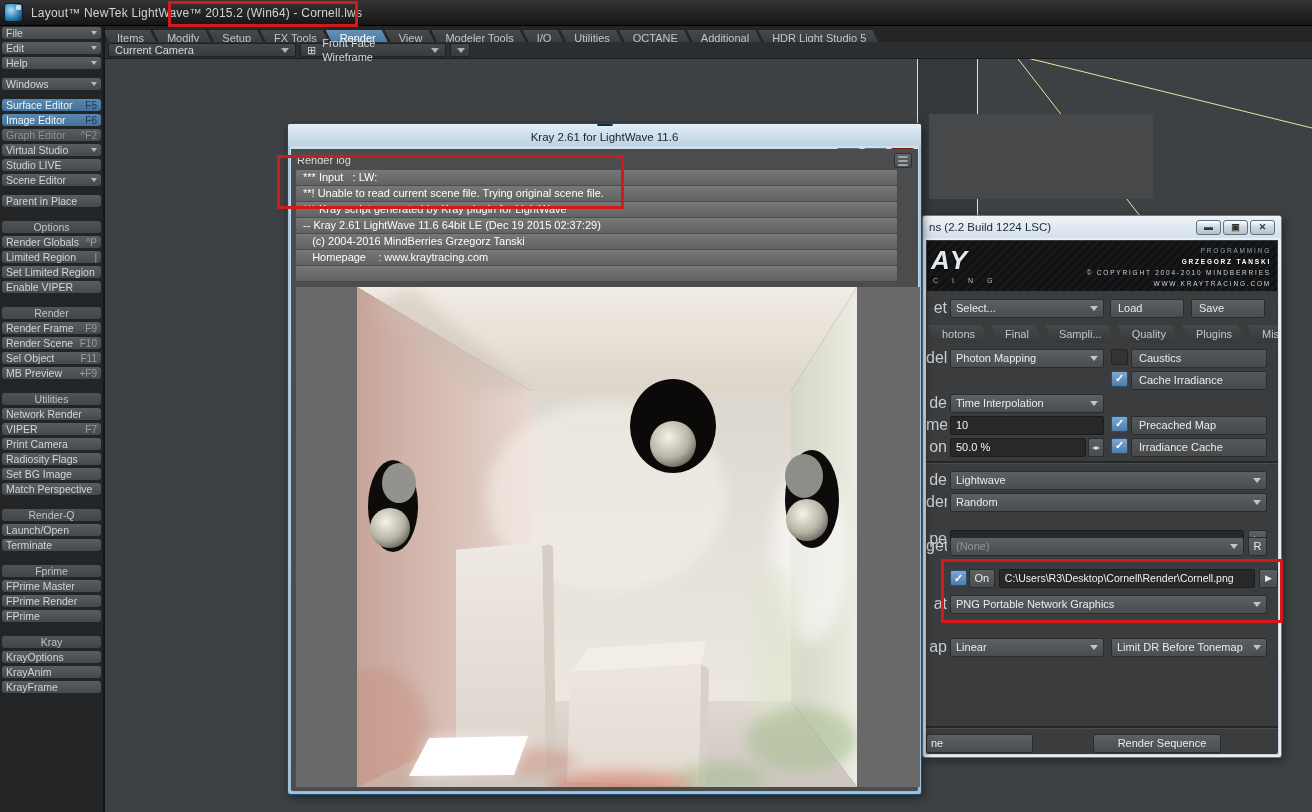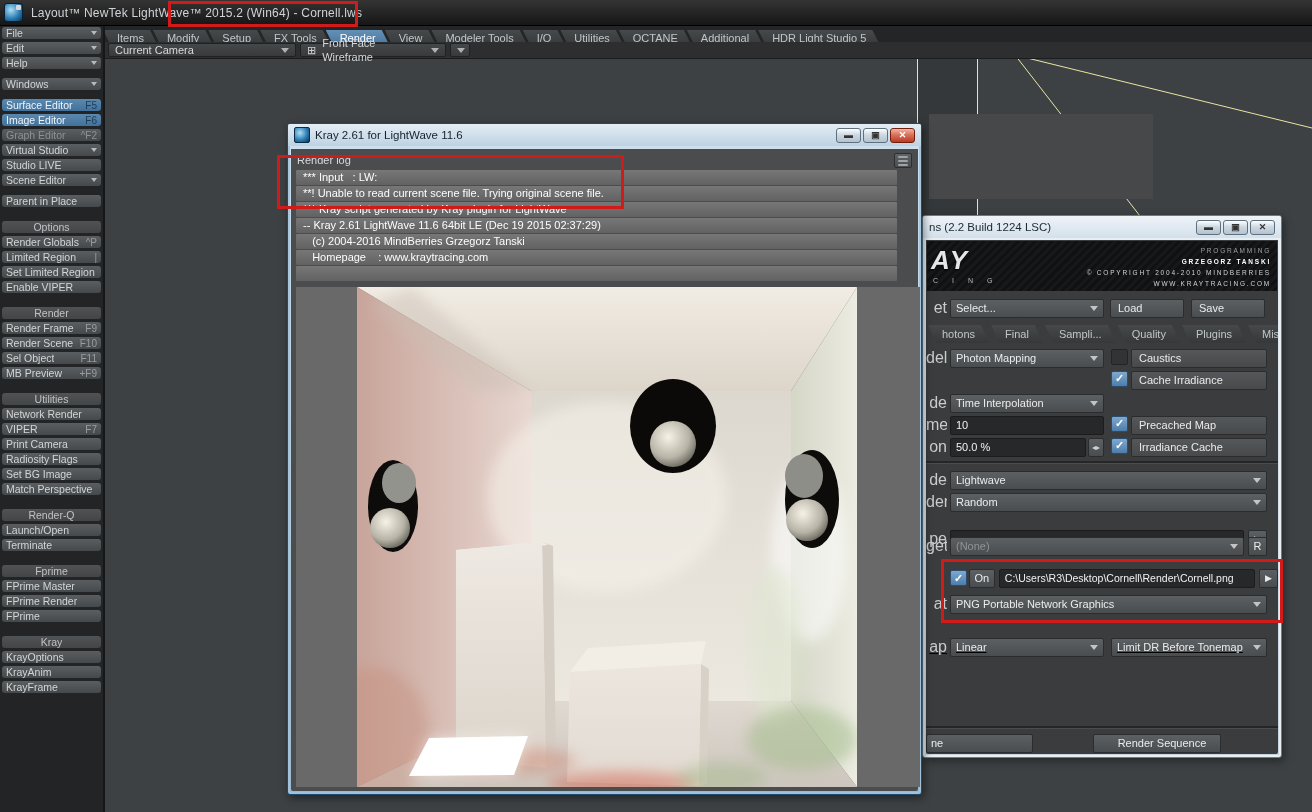--- a/index.html
+++ b/index.html
@@ -78,21 +78,21 @@
   .wbtn{width:25px;height:15px;border-radius:3px;border:1px solid #5e6f7d;
     background:linear-gradient(#fefefe,#cdd8e2 45%,#b4c3d0);
     display:flex;align-items:center;justify-content:center;
     font-size:9px;color:#333;font-weight:bold;box-sizing:border-box;}
   .wbtn.close-active{background:linear-gradient(#f3b3a2,#d9715a 45%,#b93b22);border-color:#731f10;color:#fff;}
   .wbody{position:absolute;left:3px;right:3px;bottom:3px;background:#4a4c4e;border-radius:0 0 2px 2px;}
 
   .kray-win{left:287px;top:123px;width:635px;height:672px;z-index:3;
     background:linear-gradient(#cfe0ee,#9db8cc);
     border:1px solid #1d4a6e;box-shadow:0 0 0 2px rgba(160,195,220,.85) inset, 2px 3px 8px rgba(0,0,0,.45);}
-  .kray-win .wtitle{background:linear-gradient(#e3edf6,#bed2e2);}
+  .kray-win .wtitle{background:linear-gradient(#e3edf6,#bed2e2);flex-direction:column;}
   .kray-win .wbody{top:25px;background:#4a4c4e;}
   .kicon{width:14px;height:14px;border-radius:2px;border:1px solid #0a2c44;
     background:radial-gradient(circle at 35% 35%, #aee0f5, #2e7fb5 55%, #0b3b60 95%);}
 
   .log-header{position:absolute;left:6px;top:5px;font-size:11px;color:#d8dadb;}
   .menu-btn{position:absolute;right:6px;top:4px;width:18px;height:15px;border-radius:2px;
     background:linear-gradient(#606365,#4b4e50);border:1px solid #2c2e2f;box-sizing:border-box;
     display:flex;flex-direction:column;justify-content:center;gap:2px;padding:0 3px;}
   .menu-btn i{display:block;height:2px;background:#9fa2a4;border-radius:1px;}
   .log-rows{position:absolute;left:5px;top:21px;width:601px;}
@@ -623,21 +623,21 @@
     </div>
 
     <div class="orow" style="top:354px;">
       <span class="olabel">at</span>
       <div class="ctrl dd" style="width:317px;margin-left:3px;">
         <span>PNG Portable Network Graphics</span>
         <span class="caret"></span>
       </div>
     </div>
 
-    <div class="orow" style="top:397px;text-decoration:underline;">
+    <div class="orow" style="top:397px;">
       <span class="olabel">ap</span>
       <div class="ctrl dd" style="width:154px;margin-left:3px;">
         <span>Linear</span>
         <span class="caret"></span>
       </div>
       <div class="ctrl dd" style="width:156px;margin-left:7px;">
         <span>Limit DR Before Tonemap</span>
         <span class="caret"></span>
       </div>
     </div>

